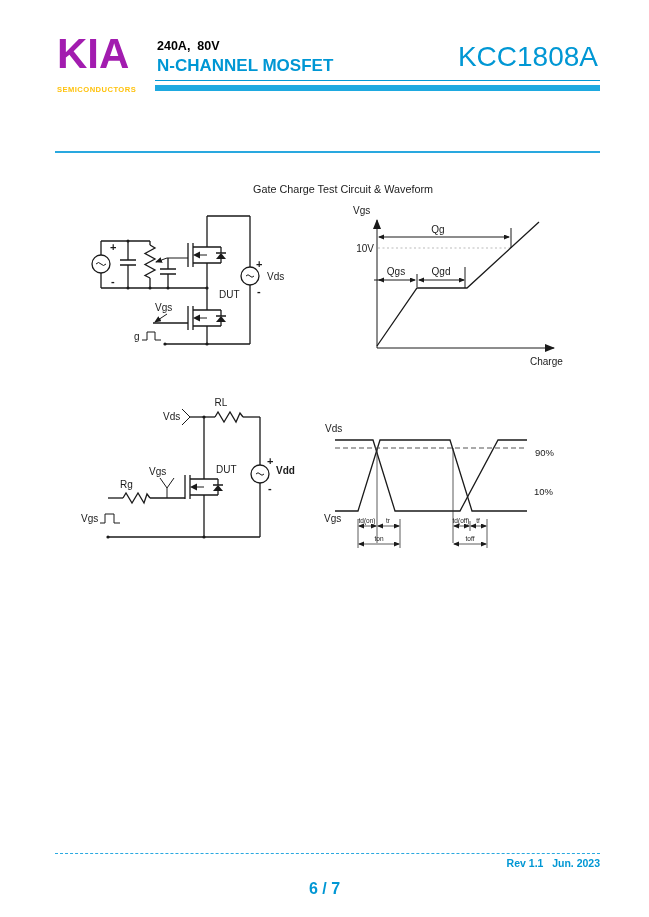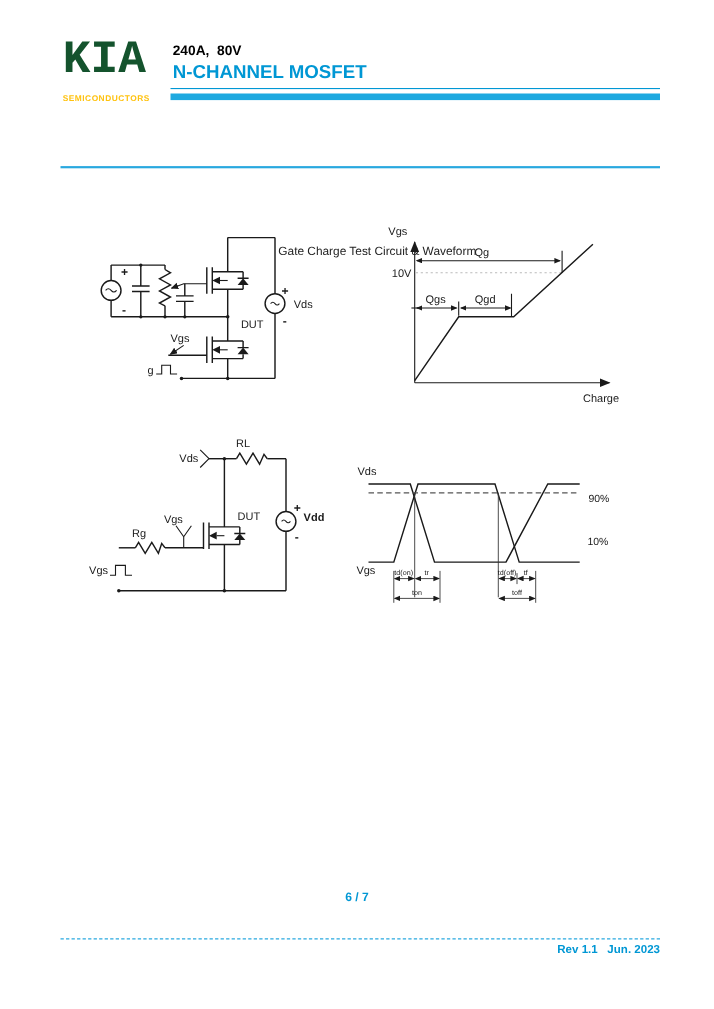--- a/index.html
+++ b/index.html
@@ -1,47 +1,47 @@
 <!DOCTYPE html>
 <html><head>
 <meta charset="utf-8">
 <style>
   html,body{margin:0;padding:0;background:#ffffff;}
   .page{position:relative;width:649px;height:917px;background:#ffffff;
         font-family:"Liberation Sans",sans-serif;overflow:hidden;}
   .abs{position:absolute;}
 
   
-  .logo{left:57px;top:33px;font-size:42px;font-weight:800;color:#14532d;line-height:1;letter-spacing:0px;font-family:Liberation Mono, monospace;}
+  .logo{left:57px;top:33px;font-size:42px;font-weight:800;color:#a21caf;line-height:1;letter-spacing:0px;}
   .logo-sub{left:57px;top:85px;font-size:7.6px;font-weight:700;color:#ffc20e;letter-spacing:0.45px;text-align:center;}
   .spec1{left:157px;top:39px;font-size:12.5px;font-weight:700;color:#000000;white-space:pre;}
   .spec2{left:157px;top:56px;font-size:17px;font-weight:700;color:#0097d4;}
   .part{right:51px;top:41px;font-size:28px;font-weight:400;color:#0097d4;}
   .rule-thin{left:155px;top:80px;width:445px;height:1.3px;background:#0097d4;}
   .rule-thick{left:155px;top:85px;width:445px;height:6px;background:#1ea9e0;}
 
   
   .section-head{left:62px;top:131px;font-size:13.5px;font-weight:700;color:#0097d4;}
   .section-head .num{margin-right:10px;}
   .section-underline{left:55px;top:151px;width:545px;height:1.6px;background:#29a8df;}
 
   
   .fig-title{color:#222;font-size:10.8px;text-align:center;}
-  .fig1-title{left:215px;top:183px;width:256px;margin-top:40px;}
+  .fig1-title{left:215px;top:183px;width:256px;}
   .fig2-title{left:238px;top:381px;width:266px;}
 
   
   .fig1-circuit{left:85px;top:198px;}
   .fig1-wave{left:338px;top:198px;}
   .fig2-circuit{left:78px;top:393px;}
   .fig2-wave{left:315px;top:408px;}
 
   
   .footer-dash{left:55px;top:853px;width:545px;border-top:1.6px dashed #2aa9e0;}
-  .page-num{left:0;top:810px;width:649px;text-align:center;font-size:11px;font-weight:700;color:#0097d4;}
+  .page-num{left:0;top:880px;width:649px;text-align:center;font-size:16px;font-weight:700;color:#0097d4;}
   .revision{right:49px;top:857px;font-size:10.5px;font-weight:700;color:#0097d4;white-space:pre;}
 
   
   svg{overflow:visible;}
   svg .w{stroke:#1a1a1a;stroke-width:1.3;fill:none;}
   svg .w1{stroke:#1a1a1a;stroke-width:1;fill:none;}
   svg .wt{stroke:#333333;stroke-width:0.8;fill:none;}
   svg .fil{fill:#1a1a1a;stroke:none;}
   svg text{font-family:"Liberation Sans",sans-serif;fill:#1a1a1a;font-size:10px;}
   svg text.tb{font-weight:700;font-size:11px;}
@@ -66,20 +66,21 @@
     </marker>
   </defs>
 </svg>
 
 <div class="page">
 
   <div class="abs logo">KIA</div>
   <div class="abs logo-sub">SEMICONDUCTORS</div>
   <div class="abs spec1">240A,  80V</div>
   <div class="abs spec2">N-CHANNEL MOSFET</div>
+  <div class="abs part">KCC1808A</div>
   <div class="abs rule-thin"></div>
   <div class="abs rule-thick"></div>
 
   <div class="abs section-underline"></div>
 
   <div class="abs fig-title fig1-title">Gate Charge Test Circuit &amp; Waveform</div>
 
   <svg class="abs fig1-circuit" width="250" height="165" viewBox="0 0 250 165">
 
     <g>

